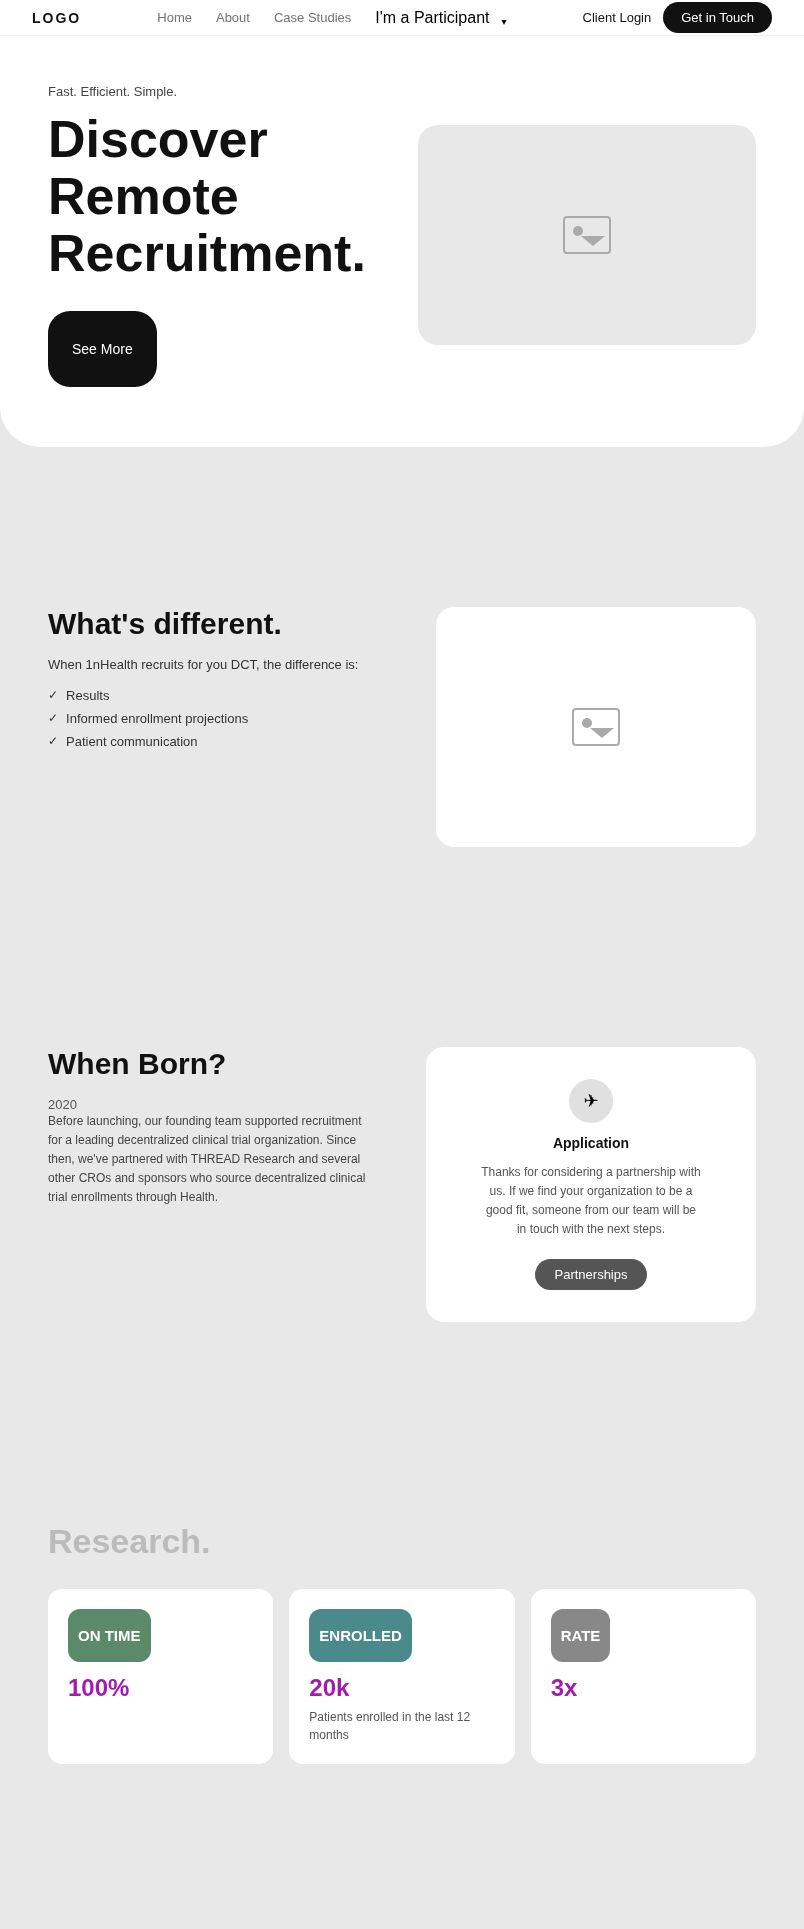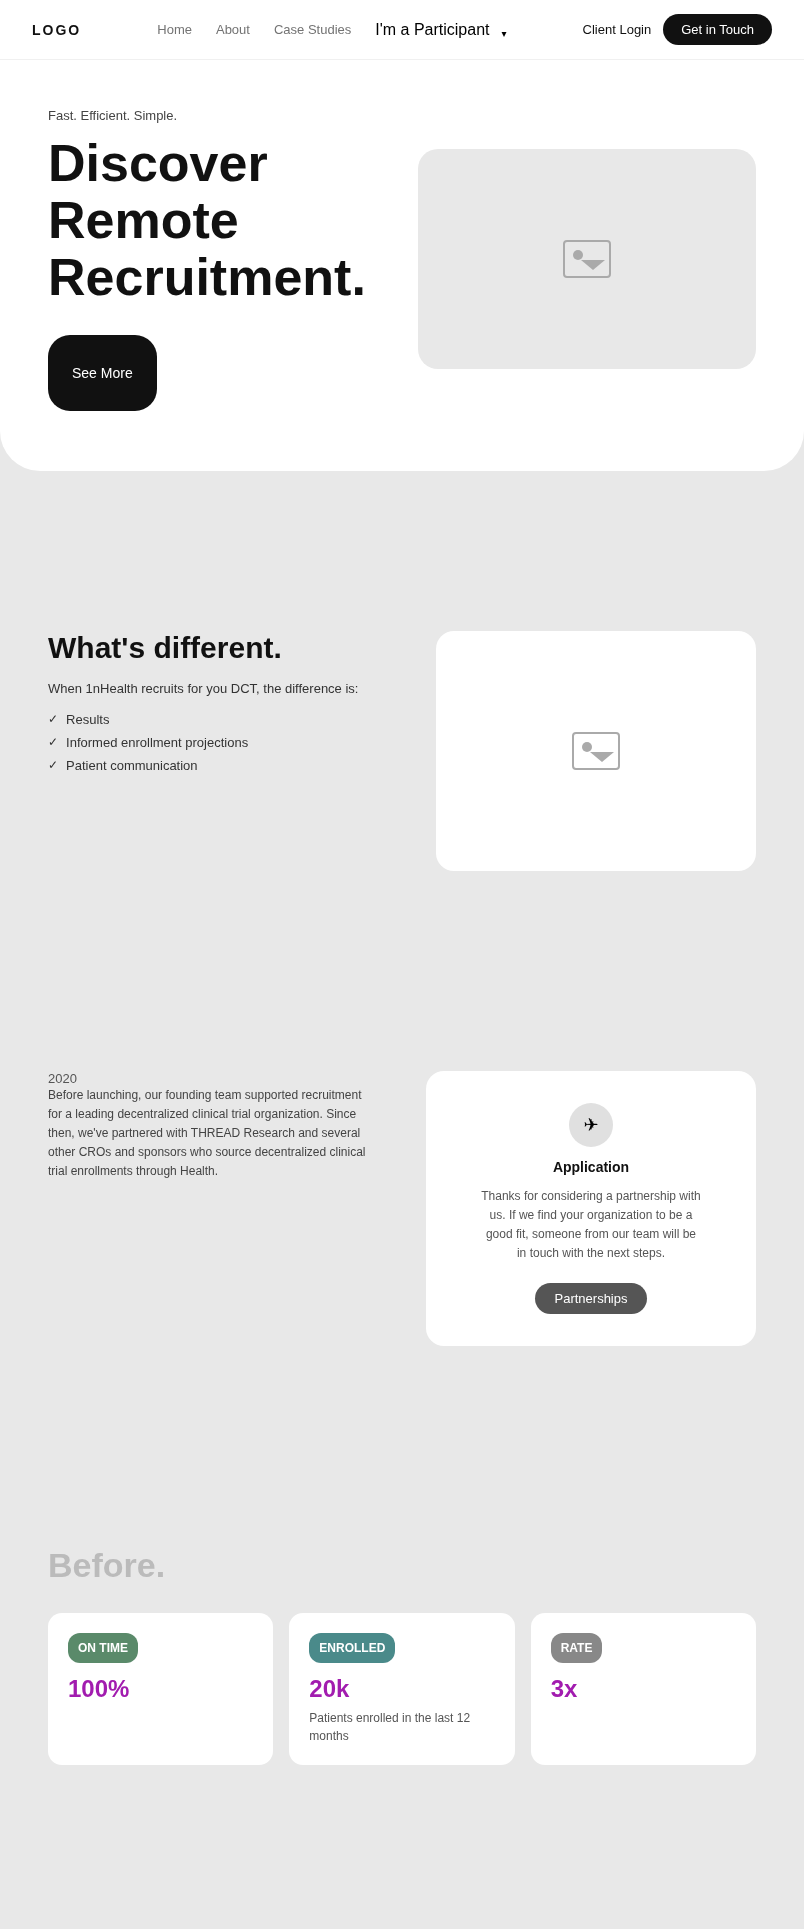--- a/index.html
+++ b/index.html
@@ -5,21 +5,21 @@
     * { margin: 0; padding: 0; box-sizing: border-box; }
     body { font-family: -apple-system, BlinkMacSystemFont, 'Segoe UI', sans-serif; background: #e8e8e8; width: 804px; }
 
     
     nav {
       background: #fff;
       display: flex;
       align-items: center;
       justify-content: space-between;
       padding: 0 32px;
-      height: 60px;
+      height: 36px;
       border-bottom: 1px solid #f0f0f0;
     }
     .nav-logo { font-weight: 700; font-size: 14px; letter-spacing: 2px; color: #111; }
     .nav-links { display: flex; align-items: center; gap: 24px; }
     .nav-links a { font-size: 13px; color: #737373; text-decoration: none; }
     .nav-links .dropdown { display: flex; align-items: flex-end; gap: 12px; cursor: pointer; }
     .nav-right { display: flex; align-items: center; gap: 12px; }
     .nav-right .login { font-size: 13px; color: #111; }
     .nav-right .cta-btn {
       background: #111;
@@ -173,22 +173,22 @@
     .results-cards { display: flex; gap: 16px; }
     .result-card {
       background: #fff;
       border-radius: 14px;
       padding: 20px;
       flex: 1;
     }
     .badge {
       display: inline-block;
       border-radius: 12px;
-      padding: 8px 10px;
-      font-size: 12px;
+      padding: 18px 10px;
+      font-size: 15px;
       font-weight: 600;
       color: #fff;
       margin-bottom: 12px;
     }
     .badge-green { background: #5a8a6a; }
     .badge-teal { background: #4a8a8a; text-align: center; }
     .badge-gray { background: #888; }
     .result-number { font-size: 24px; font-weight: 700; color: #a21caf; margin-bottom: 6px; }
     .result-desc { font-size: 12px; color: #555; line-height: 1.5; }
 
@@ -261,40 +261,41 @@
       <div class="image-placeholder-icon"></div>
     </div>
   </div>
 </div>
 
 <div class="section-spacer"></div>
 <div class="section-spacer"></div>
 
 <div class="when-born-section">
   <div class="section-left">
+    <h2 class="section-title">When Born?</h2>
     <p class="year-label">2020</p>
     <p class="born-description">Before launching, our founding team supported recruitment for a leading decentralized clinical trial organization. Since then, we've partnered with THREAD Research and several other CROs and sponsors who source decentralized clinical trial enrollments through Health.</p>
   </div>
   <div class="section-right">
     <div class="app-card">
       <div class="app-icon-circle">
         <span>✈</span>
       </div>
       <div class="app-card-title">Application</div>
       <p class="app-card-text">Thanks for considering a partnership with us. If we find your organization to be a good fit, someone from our team will be in touch with the next steps.</p>
       <button class="partnerships-btn">Partnerships</button>
     </div>
   </div>
 </div>
 
 <div class="section-spacer"></div>
 <div class="section-spacer"></div>
 
 <div class="results-section">
-  <h2 class="results-title">Before.</h2>
+  <h2 class="results-title">Research.</h2>
   <div class="results-cards">
 
     <div class="result-card">
       <span class="badge badge-green">ON TIME</span>
       <div class="result-number">100%</div>
     </div>
 
     <div class="result-card">
       <span class="badge badge-teal">ENROLLED</span>
       <div class="result-number">20k</div>

